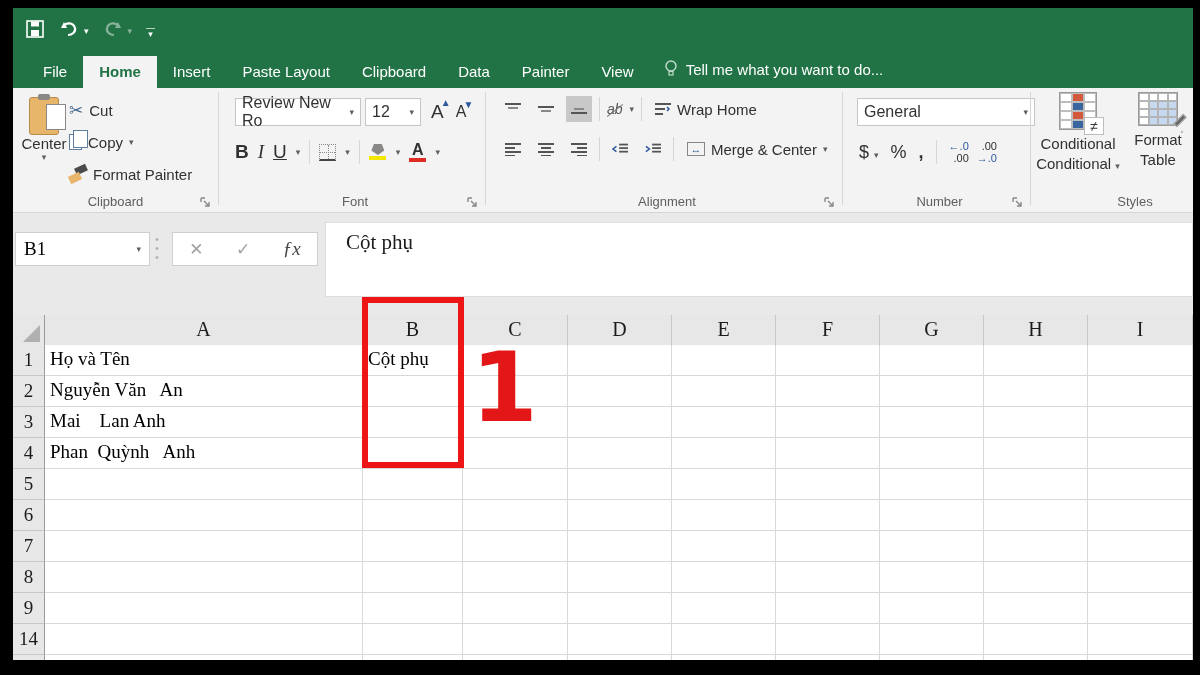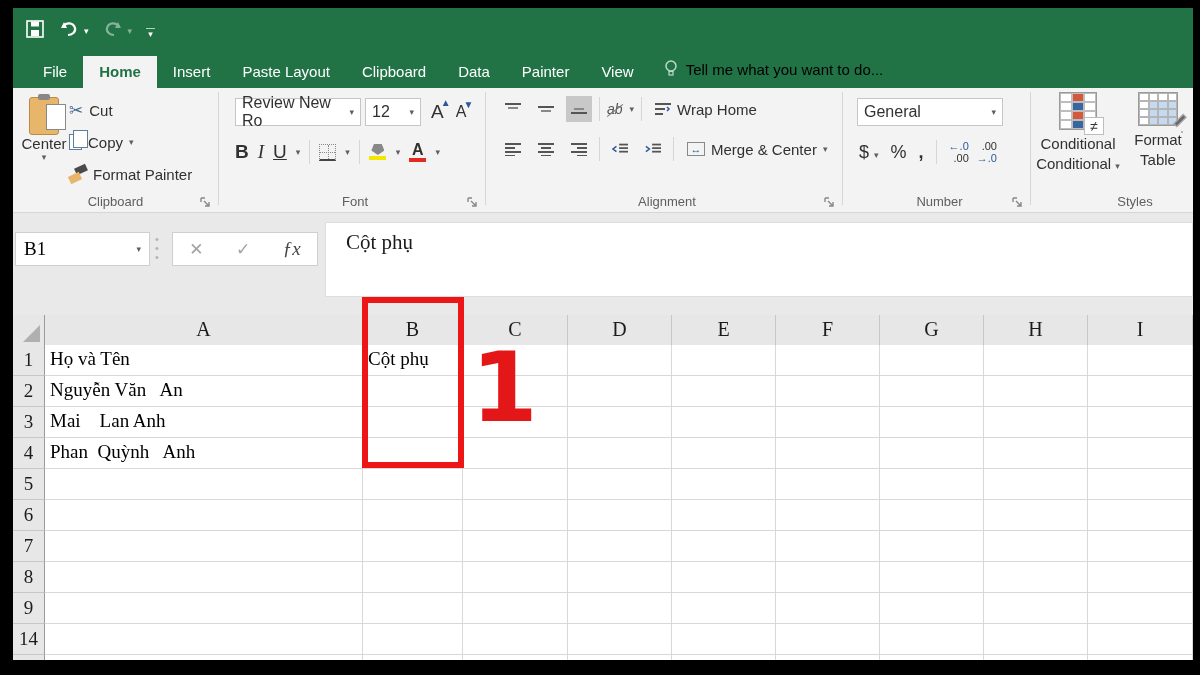--- a/index.html
+++ b/index.html
@@ -13,21 +13,21 @@
   .qat .grp { display:flex; align-items:center; gap:5px; }
   .ddsmall { font-size:9px; color:#fff; }
   .dim { opacity:.45; }
   .qat-custom { display:flex; flex-direction:column; align-items:center; line-height:6px; color:#fff; font-size:9px; }
   .win-title { position:absolute; top:14px; right:70px; color:#cfe3d8; font-size:15px; white-space:nowrap; }
 
   
   .tabs { position:absolute; left:14px; bottom:0; display:flex; align-items:flex-end; height:34px; }
   .tab { padding:7px 16px 8px 16px; font-size:15px; color:#fff; white-space:nowrap; }
   .tab.active { background:#f3f3f3; color:#217346; font-weight:bold; }
-  .tellme { display:flex; align-items:center; gap:8px; padding:7px 10px 8px 14px; font-size:15px; color:#000000; white-space:nowrap; }
+  .tellme { display:flex; align-items:center; gap:8px; padding:7px 10px 8px 14px; font-size:15px; color:#ffffff; white-space:nowrap; }
 
   
   .ribbon { position:absolute; left:0; top:80px; width:1180px; height:125px; background:#f3f3f3; border-bottom:1px solid #d8d6d4; }
   .rgroup { position:absolute; top:0; height:125px; }
   .gsep { position:absolute; top:4px; width:1px; height:113px; background:#d8d6d4; }
   .glabel { position:absolute; bottom:4px; left:0; right:0; text-align:center; font-size:13px; color:#605e5c; }
   .launcher { position:absolute; bottom:6px; right:6px; width:12px; height:12px; }
   .btn-label { font-size:15px; color:#323130; white-space:nowrap; }
   .dd { font-size:9px; color:#605e5c; }
 
@@ -68,21 +68,21 @@
   .al-btn { width:26px; height:26px; display:flex; align-items:center; justify-content:center; }
   .al-btn.sel { background:#c8c8c8; }
   .lines { width:16px; height:14px; }
   .wrap-merge { display:flex; align-items:center; gap:6px; }
   .ico-wrap { width:16px; height:14px; position:relative; }
   .ico-orient { font-size:14px; font-style:italic; color:#555; position:relative; }
   .ico-orient::after { content:""; position:absolute; left:-2px; top:9px; width:20px; height:1px; background:#777; transform:rotate(-38deg); }
   .ico-merge { width:18px; height:14px; border:1px solid #8a8886; display:flex; align-items:center; justify-content:center; color:#2b579a; font-size:11px; line-height:0; }
 
   
-  .num-combo { position:absolute; left:8px; top:10px; width:146px; }
+  .num-combo { position:absolute; left:8px; top:10px; width:178px; }
   .num-row { position:absolute; left:10px; top:52px; display:flex; align-items:center; gap:12px; font-size:18px; color:#323130; }
   .decimals { display:flex; gap:8px; font-size:11px; color:#323130; }
   .decimals .stack { display:flex; flex-direction:column; line-height:12px; text-align:right; }
   .blue { color:#2b579a; }
 
   
   .style-btn { position:absolute; top:4px; width:78px; display:flex; flex-direction:column; align-items:center; }
   .cf-grid { width:38px; height:38px; display:grid; grid-template-columns:1fr 1fr 1fr; grid-template-rows:1fr 1fr 1fr 1fr; border:1px solid #9a9a9a; background:#fff; position:relative; }
   .cf-grid div { border:0.5px solid #bdbdbd; }
   .cf-ne { position:absolute; right:-8px; bottom:-6px; width:20px; height:18px; background:#fff; border:1px solid #777; font-size:14px; display:flex; align-items:center; justify-content:center; color:#333; }

